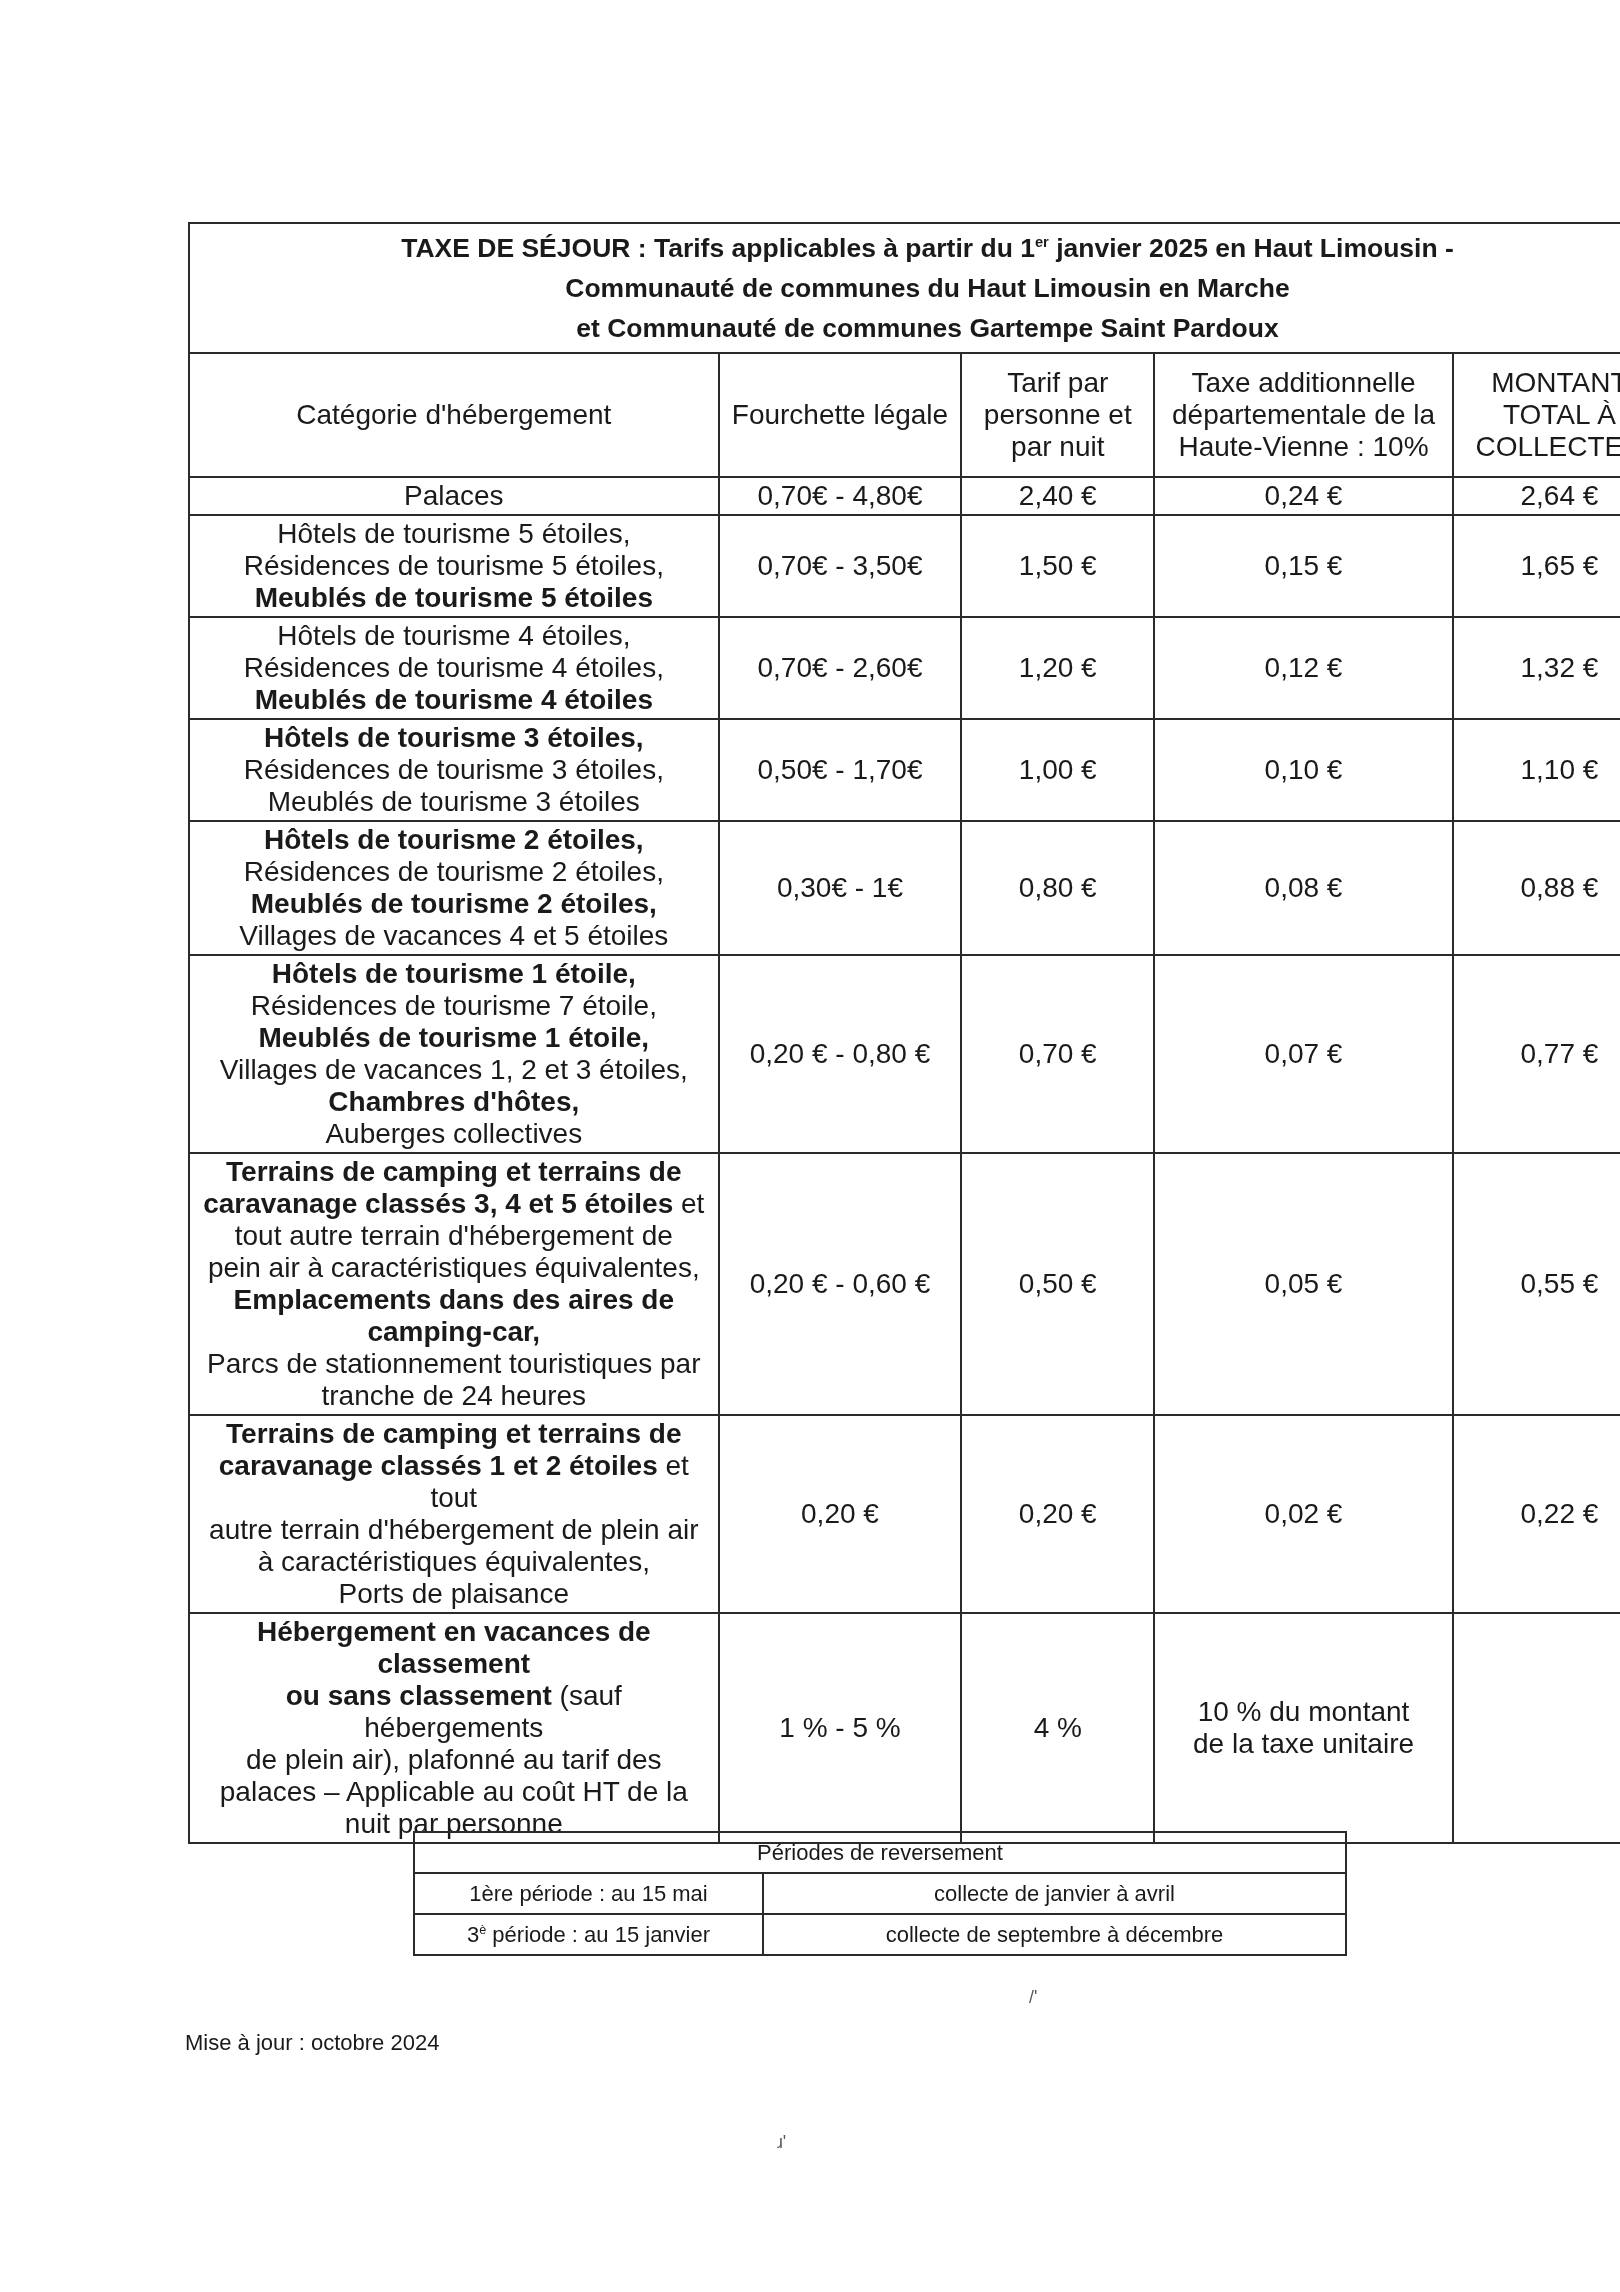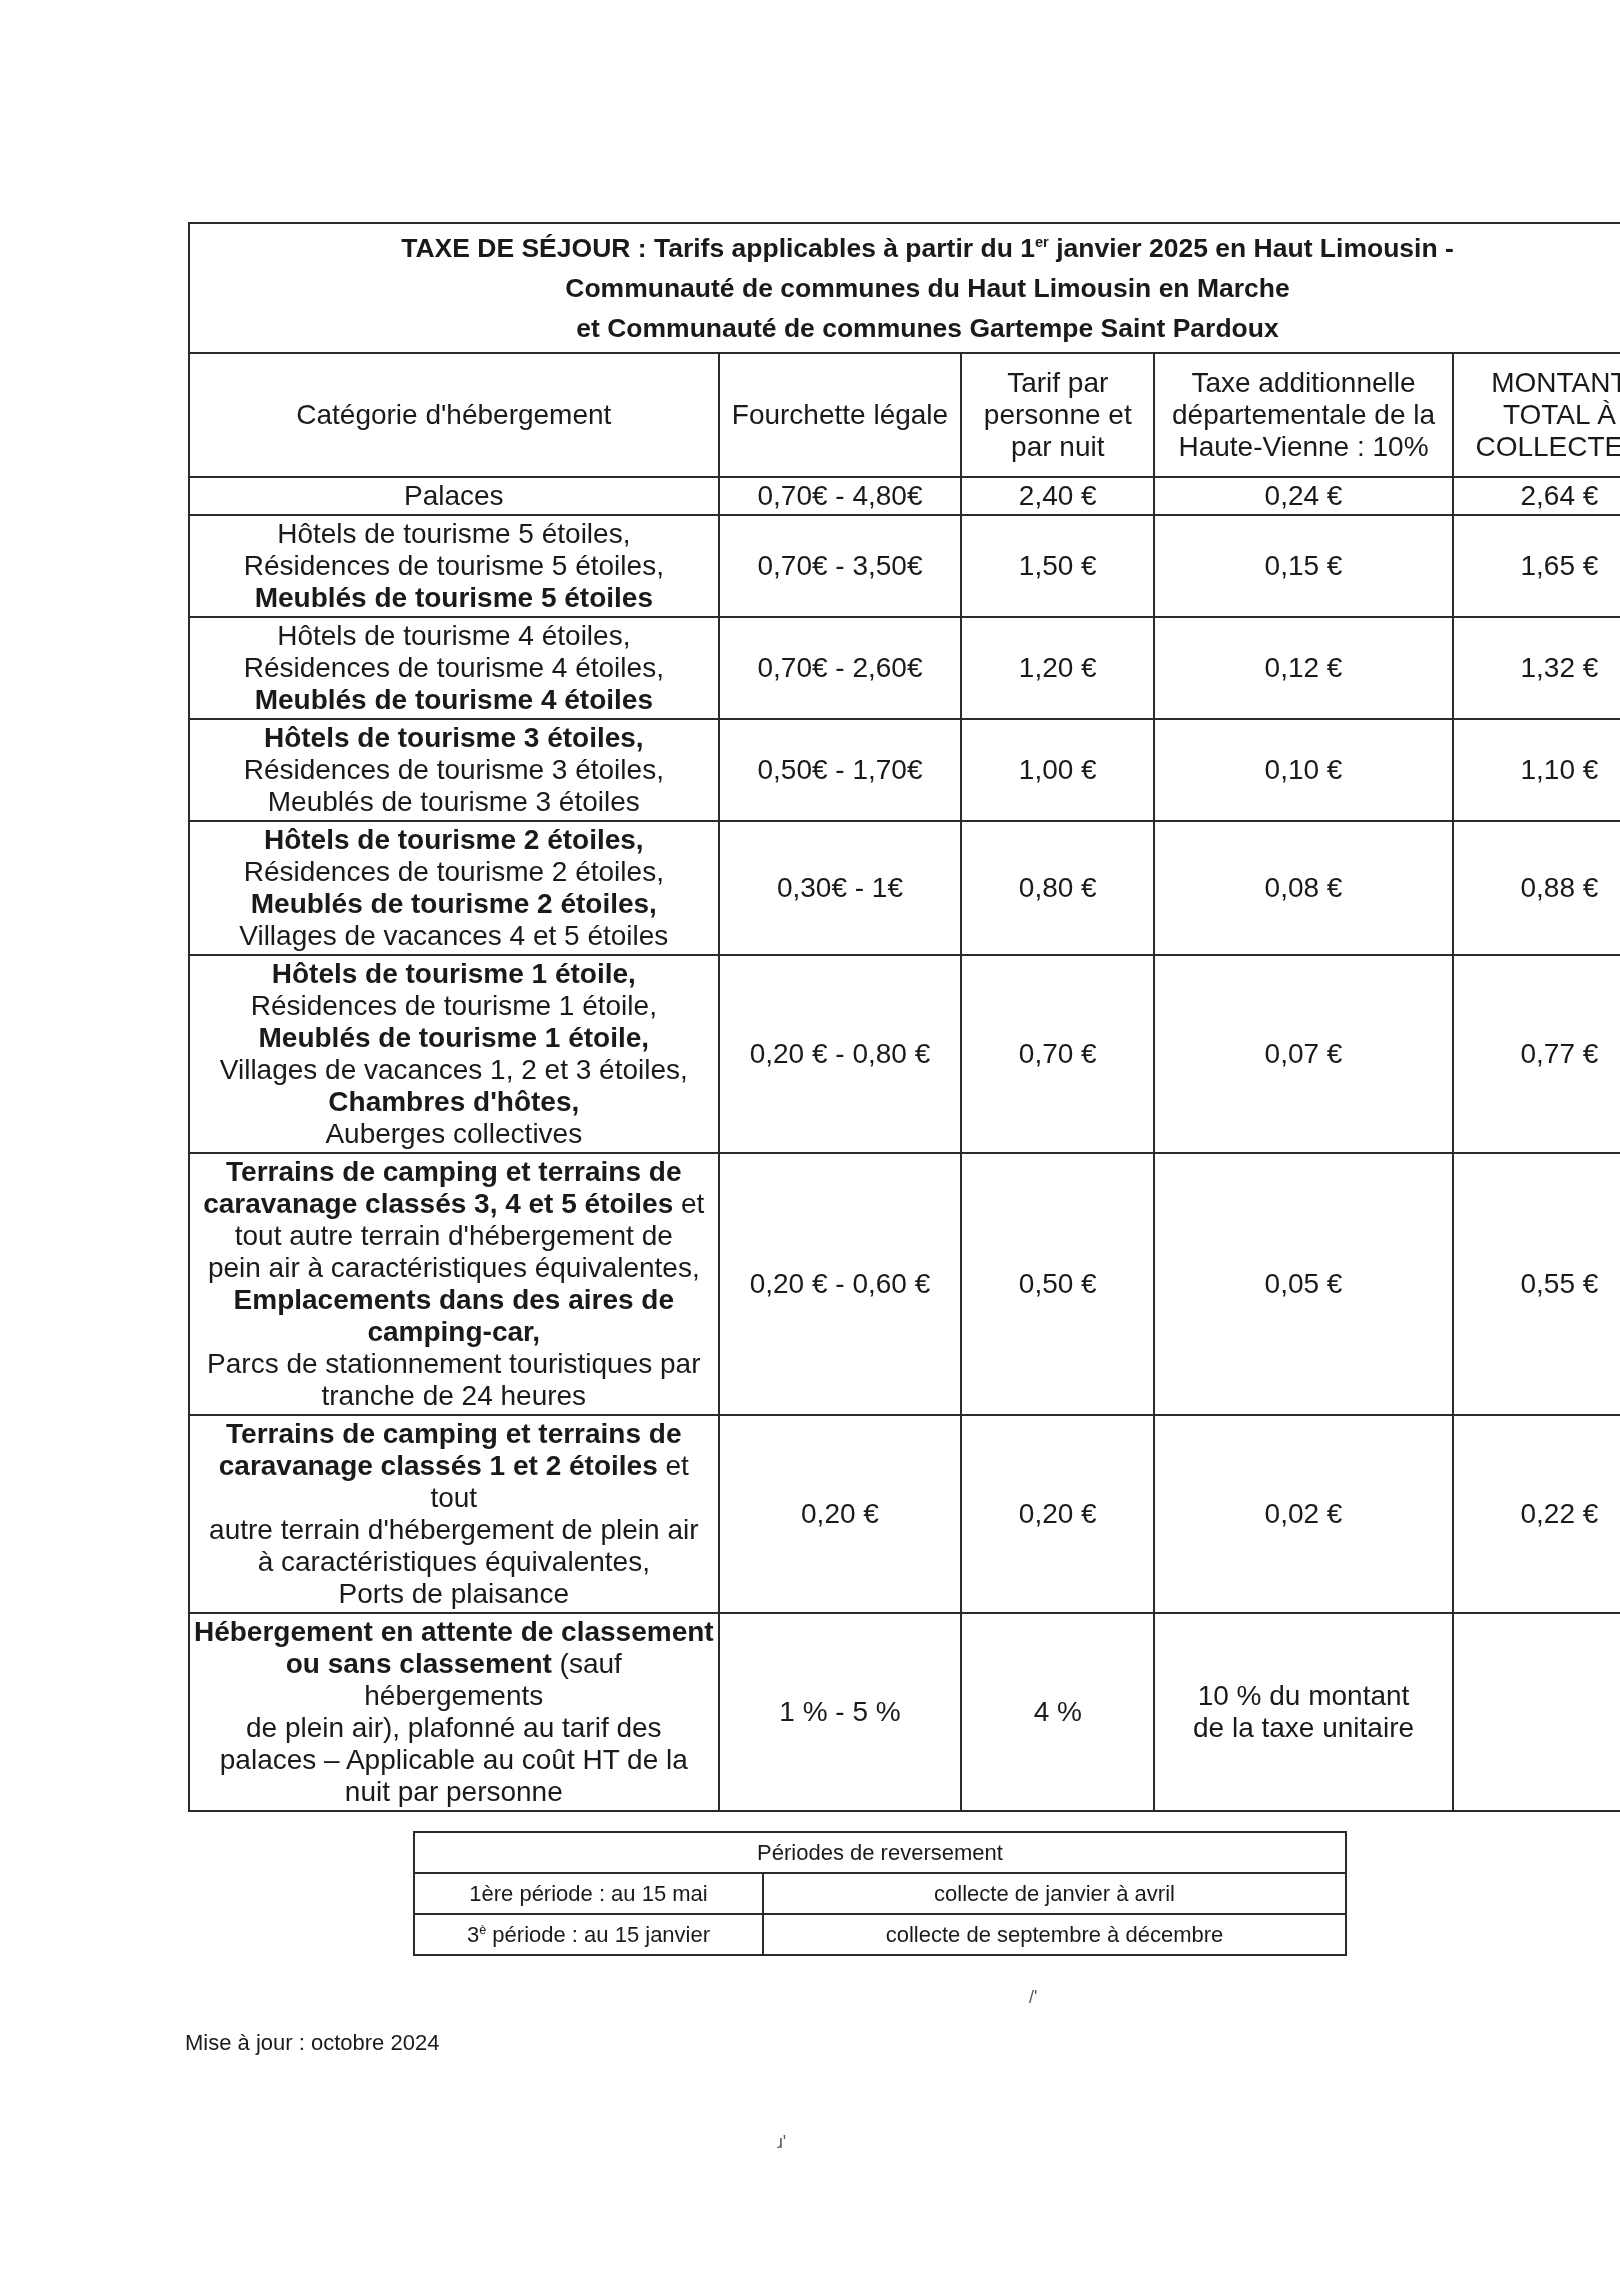--- a/index.html
+++ b/index.html
@@ -121,21 +121,21 @@
           <span class="cat-line"><span>Villages de vacances 4 et 5 étoiles</span></span>
         </td>
         <td>0,30€ - 1€</td>
         <td>0,80 €</td>
         <td>0,08 €</td>
         <td class="bold">0,88 €</td>
       </tr>
       <tr>
         <td>
           <span class="cat-line"><span class="bold">Hôtels de tourisme 1 étoile,</span></span>
-          <span class="cat-line"><span>Résidences de tourisme 1 étoile,</span></span>
+          <span class="cat-line"><span>Résidences de tourisme 7 étoile,</span></span>
           <span class="cat-line"><span class="bold">Meublés de tourisme 1 étoile,</span></span>
           <span class="cat-line"><span>Villages de vacances 1, 2 et 3 étoiles,</span></span>
           <span class="cat-line"><span class="bold">Chambres d'hôtes,</span></span>
           <span class="cat-line"><span>Auberges collectives</span></span>
         </td>
         <td>0,20 € - 0,80 €</td>
         <td>0,70 €</td>
         <td>0,07 €</td>
         <td class="bold">0,77 €</td>
       </tr>
@@ -163,21 +163,21 @@
           <span class="cat-line"><span>à caractéristiques équivalentes,</span></span>
           <span class="cat-line"><span>Ports de plaisance</span></span>
         </td>
         <td>0,20 €</td>
         <td>0,20 €</td>
         <td>0,02 €</td>
         <td class="bold">0,22 €</td>
       </tr>
       <tr>
         <td>
-          <span class="cat-line"><span class="bold">Hébergement en attente de classement</span></span>
+          <span class="cat-line"><span class="bold">Hébergement en vacances de classement</span></span>
           <span class="cat-line"><span class="bold">ou sans classement</span><span> (sauf hébergements</span></span>
           <span class="cat-line"><span>de plein air), plafonné au tarif des</span></span>
           <span class="cat-line"><span>palaces – Applicable au coût HT de la</span></span>
           <span class="cat-line"><span>nuit par personne</span></span>
         </td>
         <td>1 % - 5 %</td>
         <td class="bold">4 %</td>
         <td class="bold" style="padding: 2px 27.4px;">10 % du montant de la taxe unitaire</td>
         <td class="bold"></td>
       </tr>

